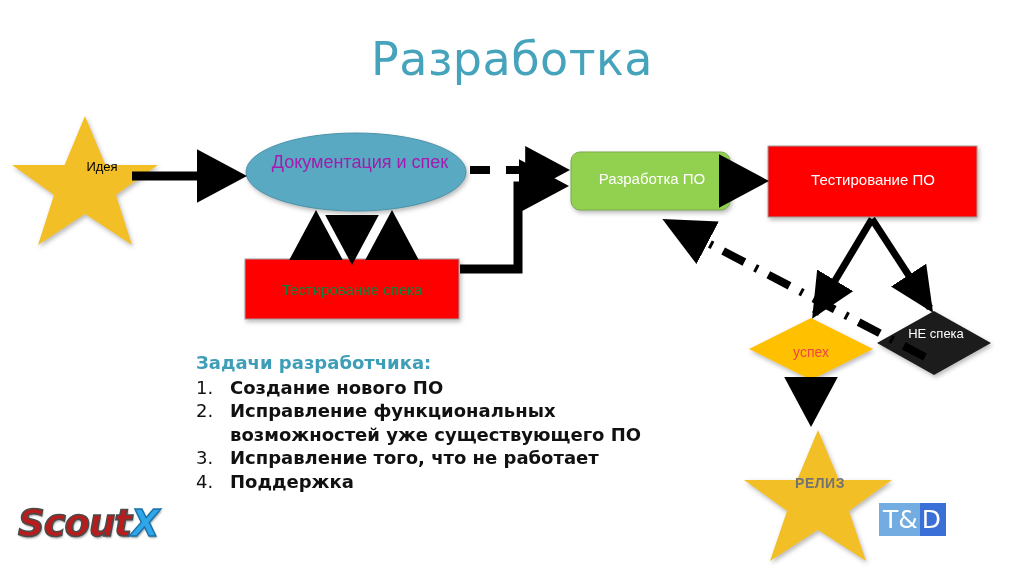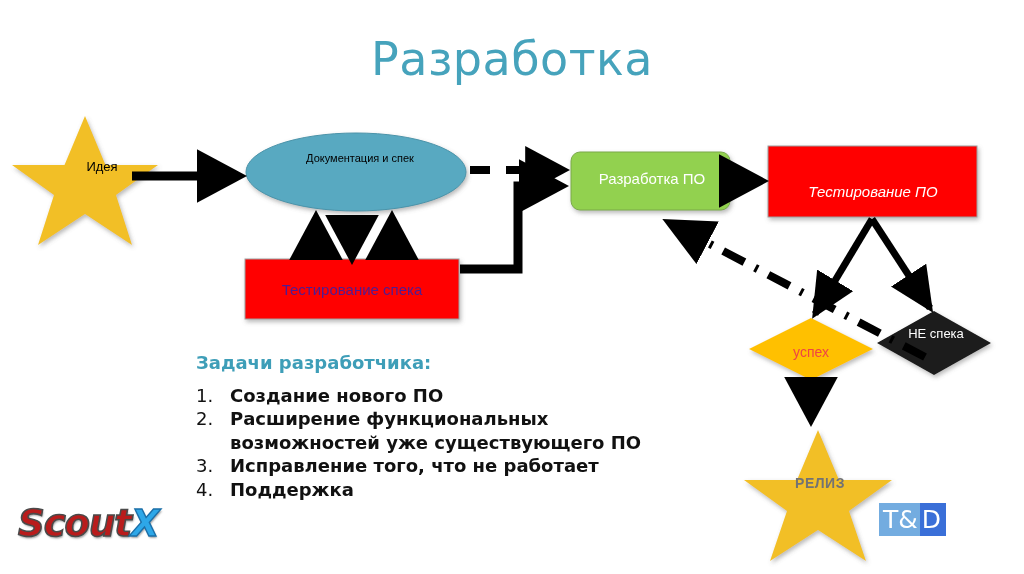--- a/index.html
+++ b/index.html
@@ -46,33 +46,33 @@
     text-align: center;
     line-height: 1.15;
     pointer-events: none;
   }
   .lbl-idea {
     left: 47px; top: 160px; width: 110px;
     font-size: 13px; color: #000000;
   }
   .lbl-doc {
     left: 250px; top: 152px; width: 220px;
-    font-size: 11px; color: #000000;
+    font-size: 18px; color: #a21caf;
   }
   .lbl-spectest {
     left: 248px; top: 281px; width: 208px;
-    font-size: 15px; color: #4c1d95;
+    font-size: 15px; color: #15803d;
   }
   .lbl-devpo {
     left: 572px; top: 170px; width: 160px;
     font-size: 15px; color: #ffffff;
   }
   .lbl-testpo {
-    left: 768px; top: 183px; width: 210px;
-    font-size: 15px; color: #ffffff; font-style: italic;
+    left: 768px; top: 171px; width: 210px;
+    font-size: 15px; color: #ffffff;
   }
   .lbl-success {
     left: 756px; top: 344px; width: 110px;
     font-size: 14px; color: #ef4444;
   }
   .lbl-fail {
     left: 886px; top: 327px; width: 100px;
     font-size: 13px; color: #ffffff;
   }
   .lbl-release {
@@ -85,21 +85,21 @@
   .task-block {
     position: absolute;
     left: 196px;
     top: 352px;
     width: 500px;
   }
   .task-heading {
     font-size: 18px;
     font-weight: bold;
     color: #3E9EB8;
-    margin: 0 0 11px 0;
+    margin: 0 0 3px 0;
     font-family: "DejaVu Sans", sans-serif;
   }
   .task-list {
     margin: 0;
     padding: 0;
     list-style: none;
   }
   .task-row {
     display: flex;
     align-items: flex-start;
@@ -238,21 +238,21 @@
 
   <div class="task-block">
     <div class="task-heading">Задачи разработчика:</div>
     <div class="task-list">
       <div class="task-row">
         <span class="task-num">1.</span>
         <span class="task-text">Создание нового ПО</span>
       </div>
       <div class="task-row">
         <span class="task-num">2.</span>
-        <span class="task-text">Расширение функциональных возможностей уже существующего ПО</span>
+        <span class="task-text">Исправление функциональных возможностей уже существующего ПО</span>
       </div>
       <div class="task-row">
         <span class="task-num">3.</span>
         <span class="task-text">Исправление того, что не работает</span>
       </div>
       <div class="task-row">
         <span class="task-num">4.</span>
         <span class="task-text">Поддержка</span>
       </div>
     </div>

